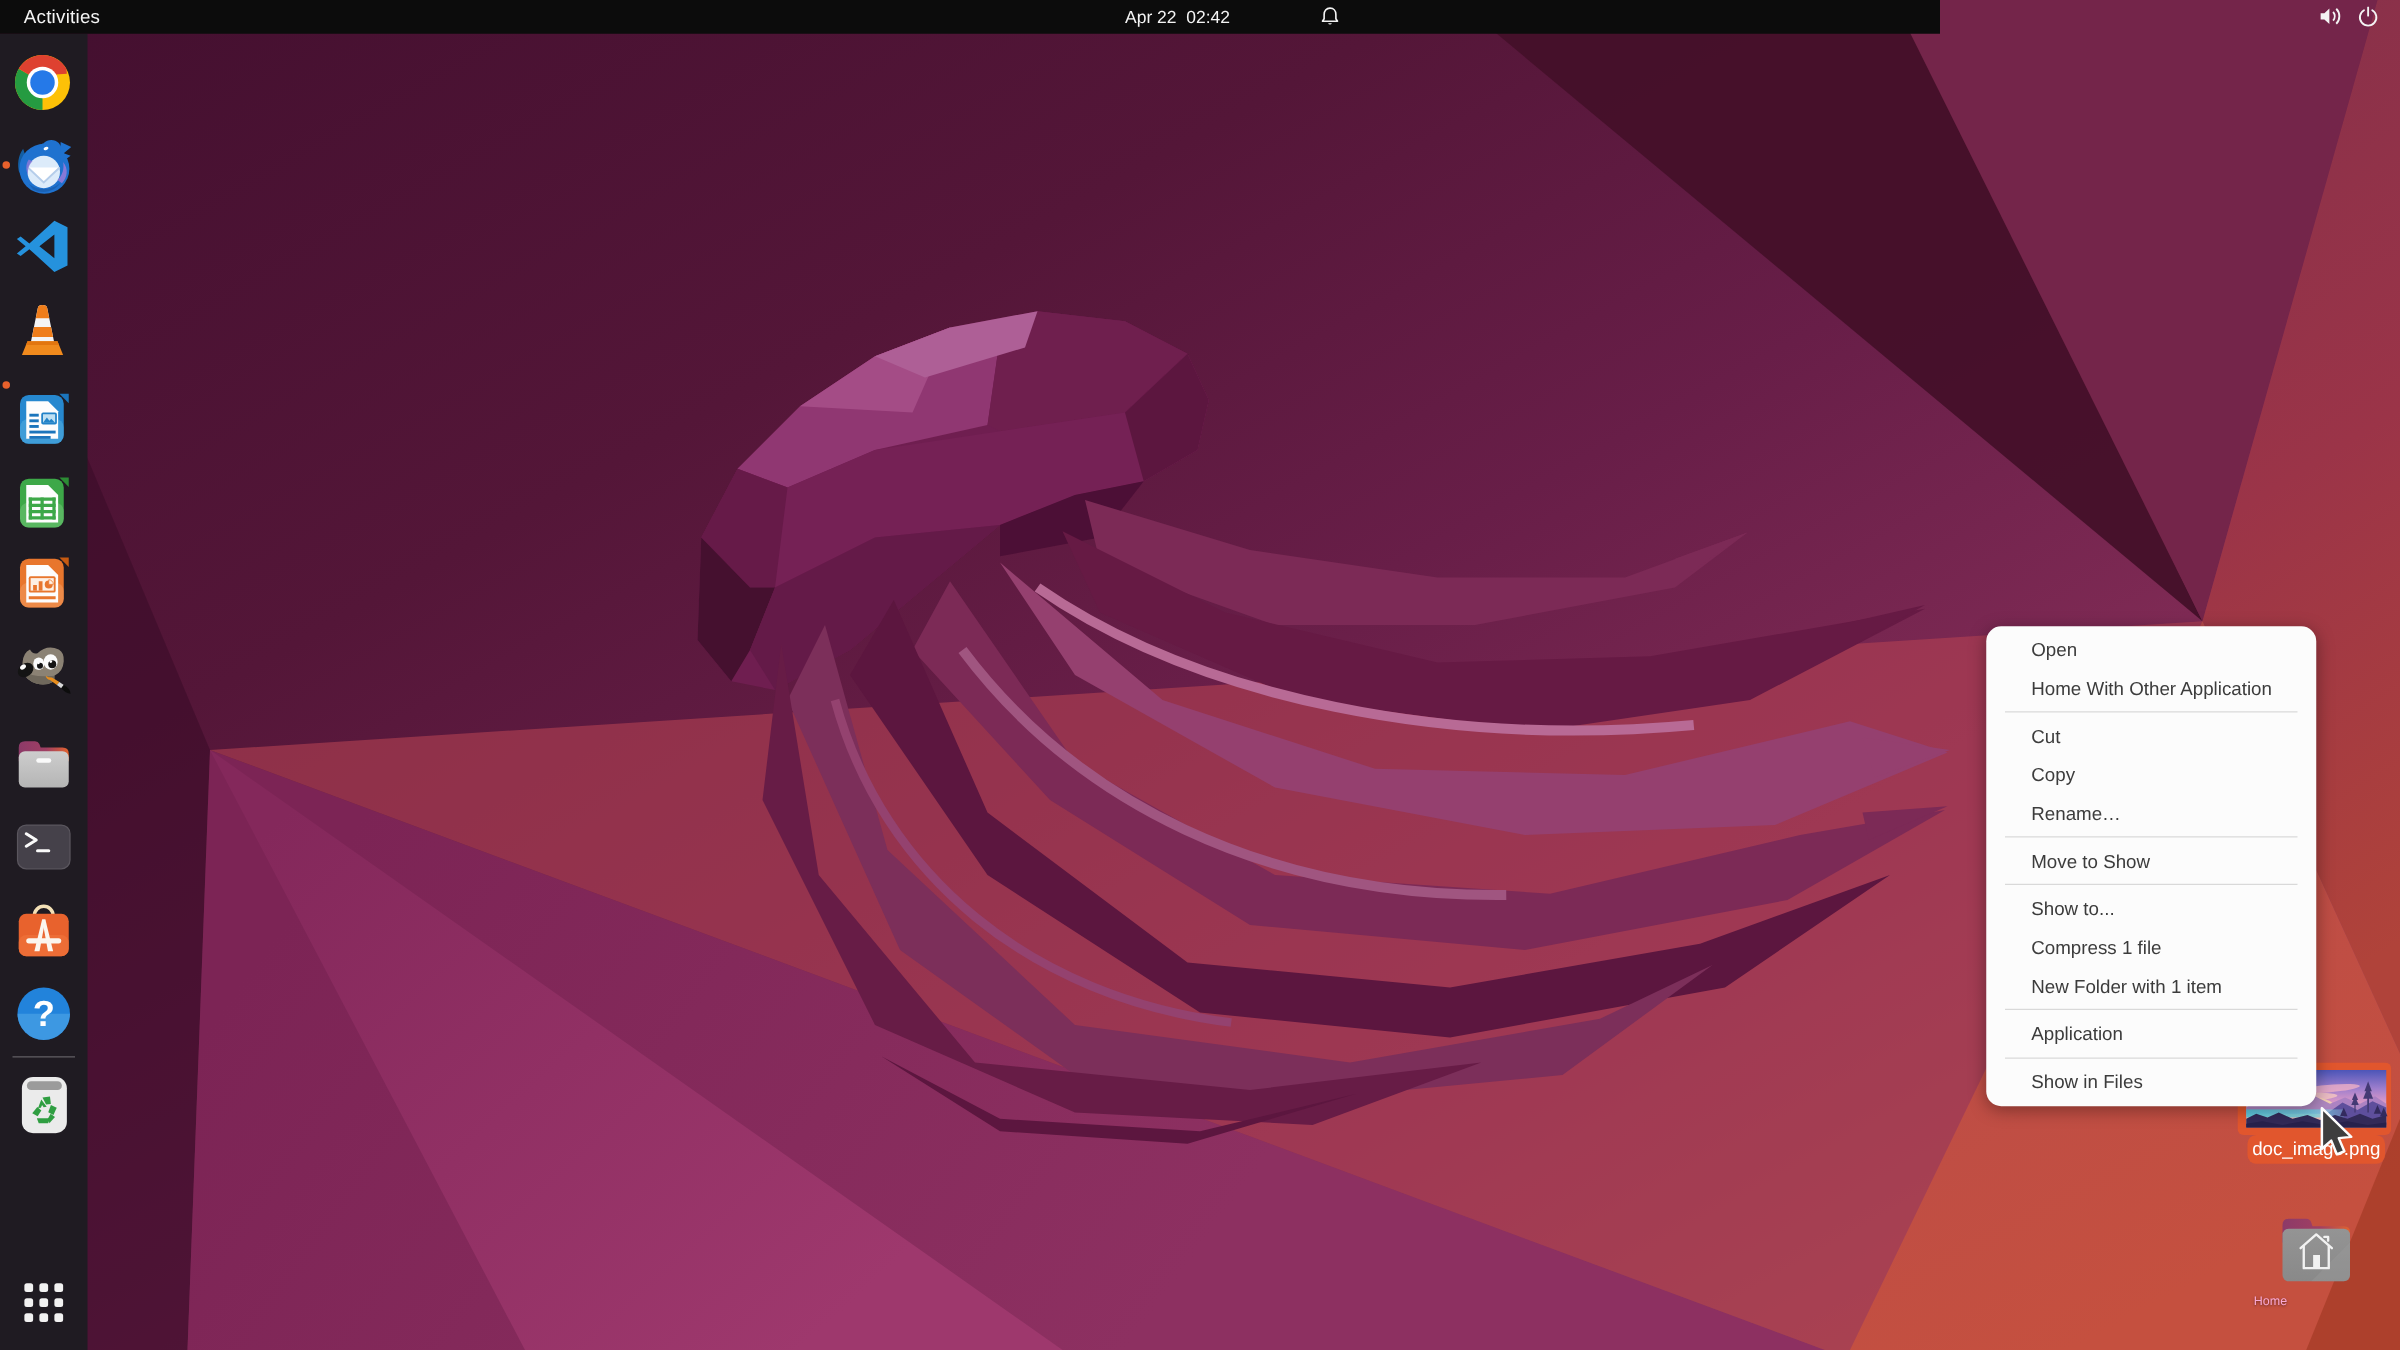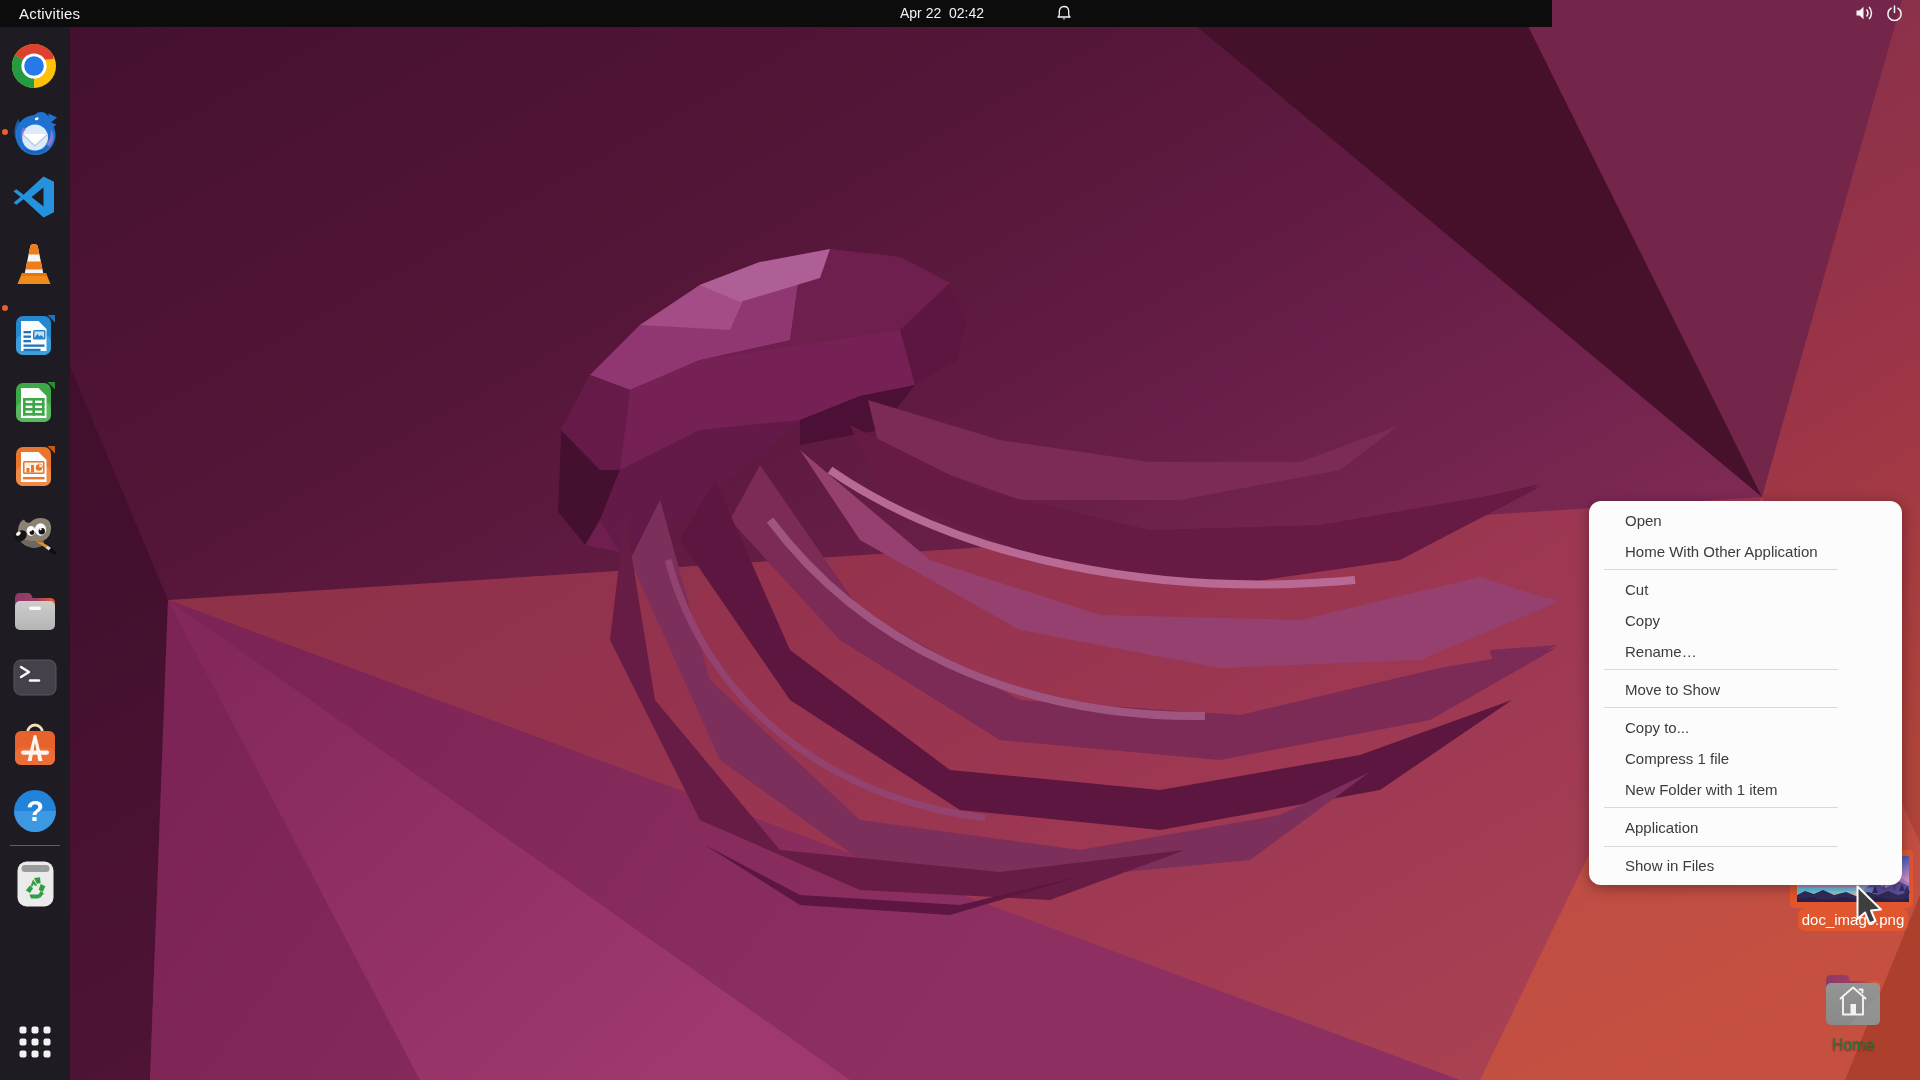--- a/index.html
+++ b/index.html
@@ -6,28 +6,28 @@
   body{font-family:"Liberation Sans",sans-serif;position:relative;}
   .abs{position:absolute;}
   
   #topbar{position:absolute;left:0;top:0;width:1552px;height:27px;background:#0c0c0c;z-index:30;}
   #activities{position:absolute;left:19px;top:0;height:27px;line-height:27px;color:#f4f4f4;font-size:15px;letter-spacing:0.2px;}
   #clock{position:absolute;left:900px;top:0;height:27px;line-height:27px;color:#f4f4f4;font-size:14px;}
   
   #dock{position:absolute;left:0;top:27px;width:70px;height:1053px;background:#1f1b22;z-index:20;}
   .dk{position:absolute;}
   
-  #menu{position:absolute;left:1589px;top:501px;width:313px;height:384px;background:#fcfcfc;border-radius:12px;box-shadow:0 3px 14px rgba(0,0,0,0.35);z-index:40;}
+  #menu{position:absolute;left:1589px;top:501px;width:264px;height:384px;background:#fcfcfc;border-radius:12px;box-shadow:0 3px 14px rgba(0,0,0,0.35);z-index:40;}
   .mi{position:absolute;left:36px;height:31px;line-height:31px;font-size:15px;color:#3c3c3c;white-space:nowrap;}
   .ms{position:absolute;left:15px;width:234px;height:1px;background:#d9d9d9;}
   
   #docicon{position:absolute;left:1790px;top:850px;z-index:35;}
   #doclabel{position:absolute;left:1798px;top:908px;width:110px;height:23px;background:#e1562d;border-radius:7px;color:#fff;font-size:15px;text-align:center;line-height:23px;z-index:34;}
   #homeicon{position:absolute;left:1825px;top:974px;z-index:10;}
-  #homelabel{position:absolute;left:1803px;top:1036px;width:100px;text-align:center;color:#15803d;font-size:16px;z-index:10;text-shadow:0 1px 2px rgba(0,0,0,0.5);}
+  #homelabel{position:absolute;left:1803px;top:1036px;width:100px;color:#f9a8d4;font-size:10px;z-index:10;text-shadow:0 1px 2px rgba(0,0,0,0.5);}
   #cursor{position:absolute;left:1855px;top:885px;z-index:50;}
 </style>
 </head>
 <body>
 
 <svg id="wall" class="abs" style="left:0;top:0;z-index:1" width="1920" height="1080" viewBox="0 0 1920 1080">
   <defs>
     <linearGradient id="base" x1="0" y1="0" x2="1" y2="1">
       <stop offset="0" stop-color="#430f2f"></stop>
       <stop offset="0.3" stop-color="#541638"></stop>
@@ -298,21 +298,21 @@
 <div id="menu">
   <div class="mi" style="top:4px">Open</div>
   <div class="mi" style="top:35.3px">Home With Other Application</div>
   <div class="ms" style="top:68px"></div>
   <div class="mi" style="top:72.7px">Cut</div>
   <div class="mi" style="top:103.9px">Copy</div>
   <div class="mi" style="top:134.7px">Rename…</div>
   <div class="ms" style="top:168.2px"></div>
   <div class="mi" style="top:172.7px">Move to Show</div>
   <div class="ms" style="top:205.7px"></div>
-  <div class="mi" style="top:211px">Copy to...</div>
+  <div class="mi" style="top:211px">Show to...</div>
   <div class="mi" style="top:242.3px">Compress 1 file</div>
   <div class="mi" style="top:272.7px">New Folder with 1 item</div>
   <div class="ms" style="top:306.1px"></div>
   <div class="mi" style="top:311px">Application</div>
   <div class="ms" style="top:344.8px"></div>
   <div class="mi" style="top:349.3px">Show in Files</div>
 </div>
 
 <svg id="docicon" width="123" height="58" viewBox="0 0 123 58">
   <defs>

